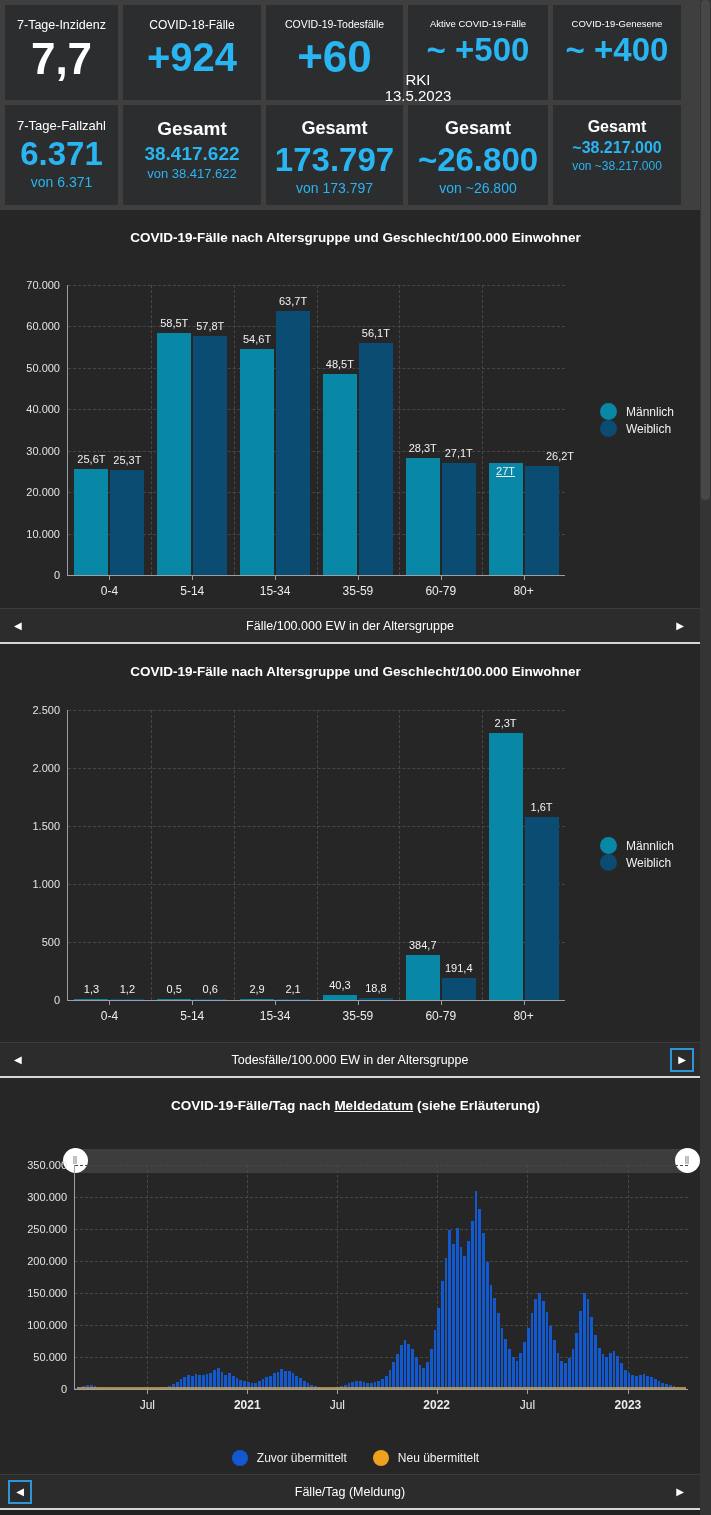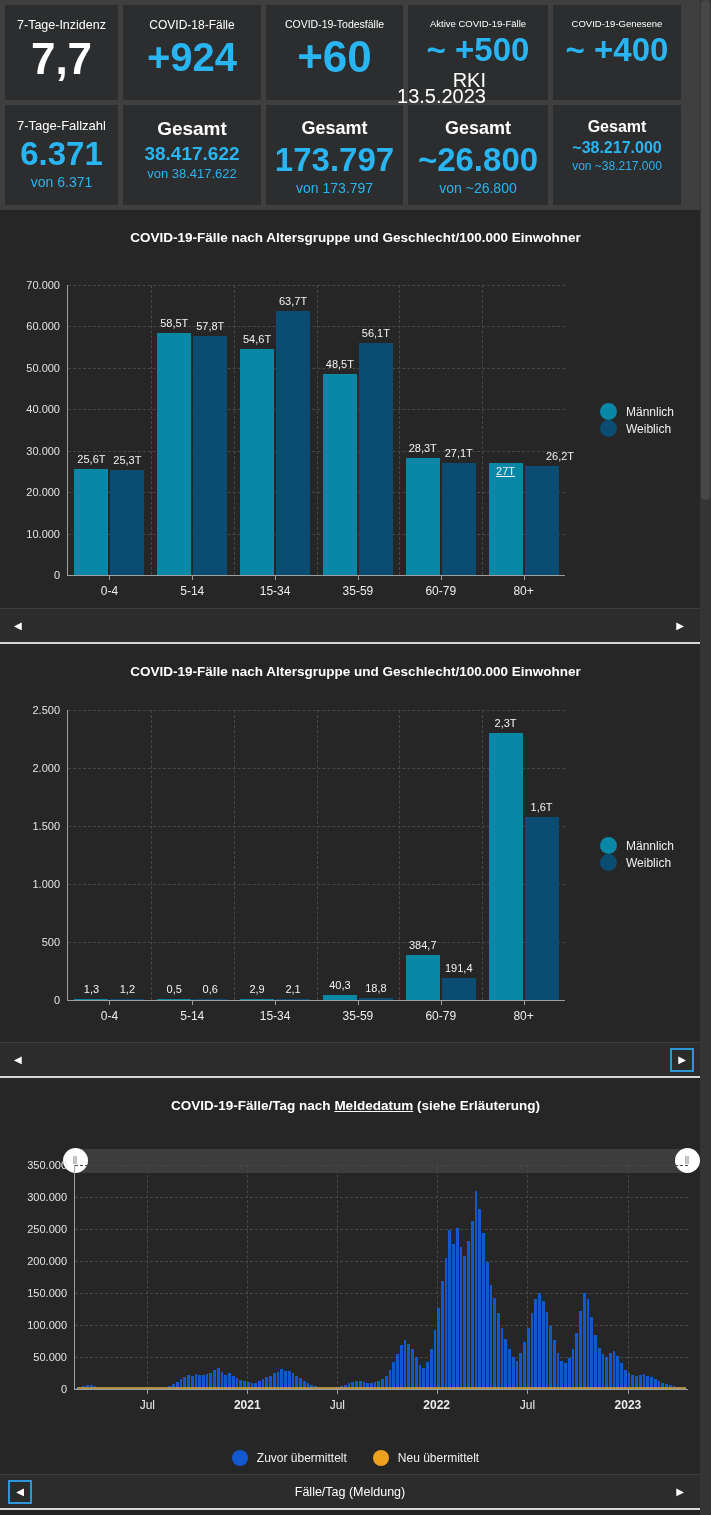--- a/index.html
+++ b/index.html
@@ -13,22 +13,22 @@
   .card .clabel{color:#fff;margin-top:13px;white-space:nowrap;}
   .card .cvalue{font-weight:bold;margin-top:4px;white-space:nowrap;line-height:1.05;}
   .card .csub{margin-top:2px;white-space:nowrap;}
   
   .l-md{font-size:12.5px}.l-sm{font-size:12px}.l-xs{font-size:10.5px}.l-xxs{font-size:9.5px}
   .v-xl{font-size:44px}.v-lg{font-size:40px}.v-md{font-size:33px}
   .g-lg{font-size:19px;font-weight:bold}.g-md{font-size:18px;font-weight:bold}.g-sm{font-size:16px;font-weight:bold}
   .n-lg{font-size:33px}.n-md{font-size:19px}.n-sm{font-size:16px}
   .s-md{font-size:14px}.s-sm{font-size:13px}.s-xs{font-size:12px}
   
-  .watermark{position:absolute;left:366px;top:72px;width:120px;text-align:right;color:#fff;
-             font-size:20px;line-height:16px;z-index:30;}
+  .watermark{position:absolute;left:358px;top:72px;width:120px;text-align:center;color:#fff;
+             font-size:15px;line-height:16px;z-index:30;}
   
   .panel{position:relative;background:#262626;border-bottom:2px solid #d6d6d6;box-sizing:border-box;}
   #panel1{height:434px;} #panel2{height:434px;} #panel3{height:432px;}
   .chart-title{position:absolute;left:0;right:0;top:20px;text-align:center;font-weight:bold;
                font-size:13.5px;color:#fff;white-space:nowrap;}
   .chart-title .u{text-decoration:underline;}
   .plot{position:absolute;}
   .gridh{position:absolute;left:0;right:0;border-top:1px dashed #474747;}
   .gridv{position:absolute;top:0;bottom:0;border-left:1px dashed #474747;}
   .axisl{position:absolute;left:-1px;top:0;bottom:0;width:1px;background:#9aa0a3;}
@@ -196,20 +196,21 @@
           <div class="dot" style="background: rgb(8, 135, 167);"></div>
           <div class="legend-label">Männlich</div>
         </div>
         <div class="legend-row">
           <div class="dot" style="background: rgb(11, 76, 114);"></div>
           <div class="legend-label">Weiblich</div>
         </div>
       </div>
     <div class="footer">
       <span class="arrow plain-left">◀</span>
+      <span class="footer-label">Fälle/100.000 EW in der Altersgruppe</span>
       <span class="arrow plain-right">▶</span>
     </div>
   </div>
 
   <div class="panel" id="panel2">
     <div class="chart-title">COVID-19-Fälle nach Altersgruppe und Geschlecht/100.000 Einwohner</div>
     <div class="plot" id="plot2" style="left:68px;top:66px;width:497px;height:290px;">
         <div class="ylab" style="top: 290px;">0</div>
         <div class="gridh" style="top: 232px;"></div>
         <div class="ylab" style="top: 232px;">500</div>
@@ -270,20 +271,21 @@
           <div class="dot" style="background: rgb(8, 135, 167);"></div>
           <div class="legend-label">Männlich</div>
         </div>
         <div class="legend-row">
           <div class="dot" style="background: rgb(11, 76, 114);"></div>
           <div class="legend-label">Weiblich</div>
         </div>
       </div>
     <div class="footer">
       <span class="arrow plain-left">◀</span>
+      <span class="footer-label">Todesfälle/100.000 EW in der Altersgruppe</span>
       <span class="arrow boxed boxed-right">▶</span>
     </div>
   </div>
 
   <div class="panel" id="panel3">
     <div class="chart-title">
       <span>COVID-19-Fälle/Tag nach </span><span class="u">Meldedatum</span><span> (siehe Erläuterung)</span>
     </div>
     <div class="slider-track">
       <div class="slider-handle" style="left:-12px;">‖</div>

